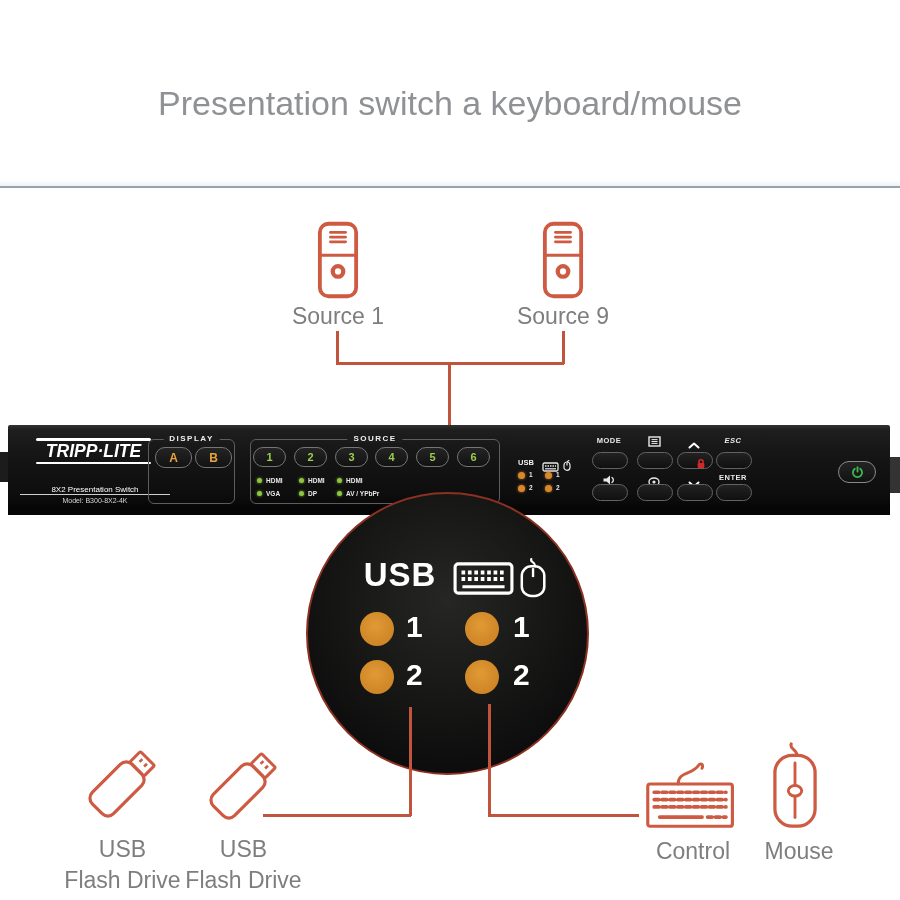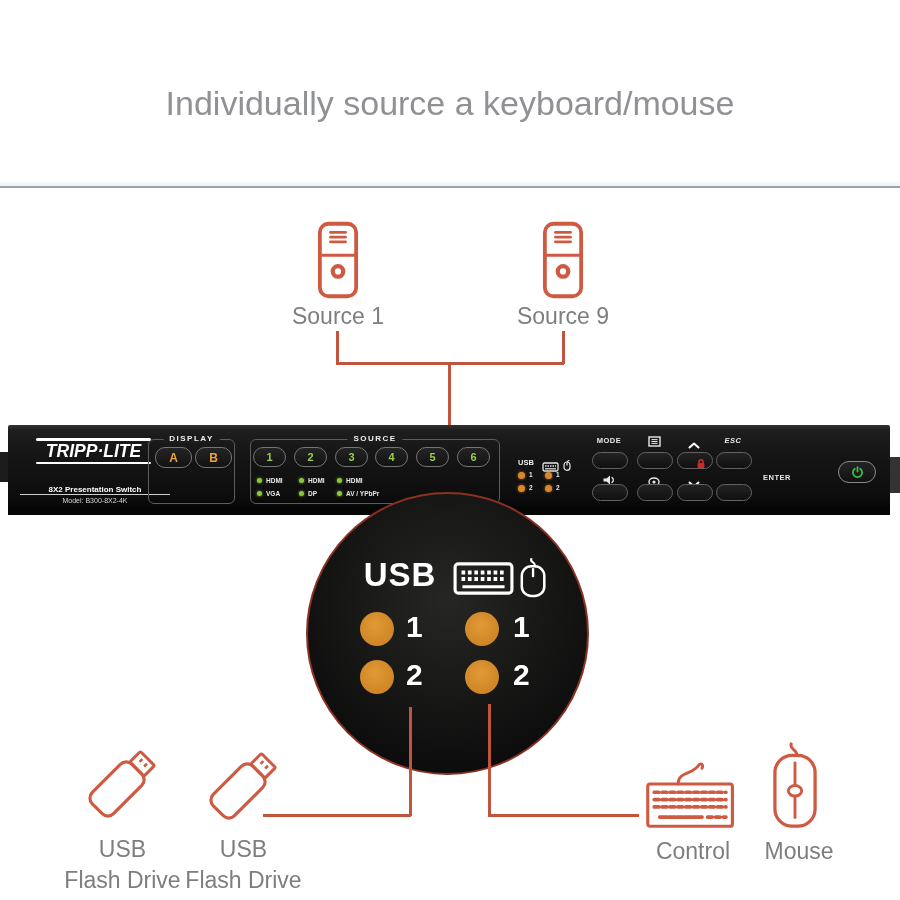--- a/index.html
+++ b/index.html
@@ -24,21 +24,21 @@
   .glabel{font-size:23px;color:#7c7e80;text-align:center;line-height:31px;}
 
   
   .device{left:8px;top:425px;width:882px;height:90px;
           background:linear-gradient(#333 0,#1e1e1e 6%,#161616 30%,#0e0e0e 75%,#040404 100%);
           border-radius:2px;}
   .devband{left:8px;top:506px;width:882px;height:9px;background:#060606;}
   .ear{background:#1c1c1c;}
   .logo-line{height:2.5px;background:#fff;border-radius:2px;}
   .brand{font-style:italic;font-weight:900;font-size:17.5px;color:#fff;letter-spacing:0;}
-  .prodname{font-size:8px;font-weight:bold;color:#fff;border-bottom:1px solid #cfcfcf;
+  .prodname{font-size:8px;font-weight:normal;color:#fff;border-bottom:1px solid #cfcfcf;
             padding-bottom:0;text-align:center;}
   .modelno{font-size:7px;color:#d8d8d8;text-align:center;margin-top:2px;}
 
   .fieldbox{border:1.5px solid #5d5d5d;border-radius:6px;}
   .fieldlab{position:absolute;top:-6px;left:50%;transform:translateX(-50%);
             background:#1c1c1c;padding:0 6px;font-size:8px;font-weight:bold;color:#f0f0f0;
             letter-spacing:1.5px;white-space:nowrap;}
   .pill{position:absolute;border:1.5px solid #757575;border-radius:10px;
         background:linear-gradient(#242424,#121212);display:flex;align-items:center;justify-content:center;}
   .pill span{font-weight:bold;}
@@ -65,21 +65,21 @@
   .bignum{position:absolute;font-size:30px;font-weight:bold;color:#fff;}
 
   
   .rot45{transform:rotate(45deg);transform-origin:50% 50%;}
 </style>
 </head>
 <body>
 
 <div id="page">
 
-  <div class="abs subtitle" style="top:84px;">Individually source a keyboard/mouse</div>
+  <div class="abs subtitle" style="top:84px;">Presentation switch a keyboard/mouse</div>
   <div class="abs divider"></div>
 
   <div class="abs" style="left:317px;top:220px;">
     <svg width="42" height="80" viewBox="0 0 44 82">
       <g fill="none" stroke="#cd5a41" stroke-linecap="round">
         <rect x="3" y="3" width="38" height="76" rx="9" stroke-width="4"></rect>
         <line x1="14" y1="12" x2="30" y2="12" stroke-width="2.8"></line>
         <line x1="14" y1="17" x2="30" y2="17" stroke-width="2.8"></line>
         <line x1="14" y1="22" x2="30" y2="22" stroke-width="2.8"></line>
         <line x1="4" y1="36" x2="40" y2="36" stroke-width="3.2"></line>
@@ -237,21 +237,21 @@
       <svg width="12" height="10" viewBox="0 0 12 10">
         <ellipse cx="6" cy="5" rx="5" ry="4" fill="none" stroke="#e9e9e9" stroke-width="1.4"></ellipse>
         <circle cx="6" cy="5" r="1.6" fill="#e9e9e9"></circle>
       </svg>
     </span>
     <span class="abs" style="left:680px;top:49px;">
       <svg width="12" height="7" viewBox="0 0 12 7">
           <polyline points="1.5,1.5 6,5.5 10.5,1.5" fill="none" stroke="#fff" stroke-width="2" stroke-linecap="round" stroke-linejoin="round"></polyline>
         </svg>
     </span>
-    <div class="ctrl-lab" style="left:703px;top:48px;margin-left:44px;">ENTER</div>
+    <div class="ctrl-lab" style="left:703px;top:48px;">ENTER</div>
 
     <div class="pill ctrlbtn" style="left:584px;top:59px;width:34px;height:15px;"></div>
     <div class="pill ctrlbtn" style="left:629px;top:59px;width:34px;height:15px;"></div>
     <div class="pill ctrlbtn" style="left:669px;top:59px;width:34px;height:15px;"></div>
     <div class="pill ctrlbtn" style="left:708px;top:59px;width:34px;height:15px;"></div>
 
     <div class="pill" style="left:830px;top:36px;width:36px;height:20px;border-color:#8a8a8a;border-radius:11px;">
       <span style="display:flex;">
         <svg width="13" height="13" viewBox="0 0 13 13">
           <line x1="6.5" y1="1.2" x2="6.5" y2="5.5" stroke="#3cb94d" stroke-width="1.8" stroke-linecap="round"></line>

